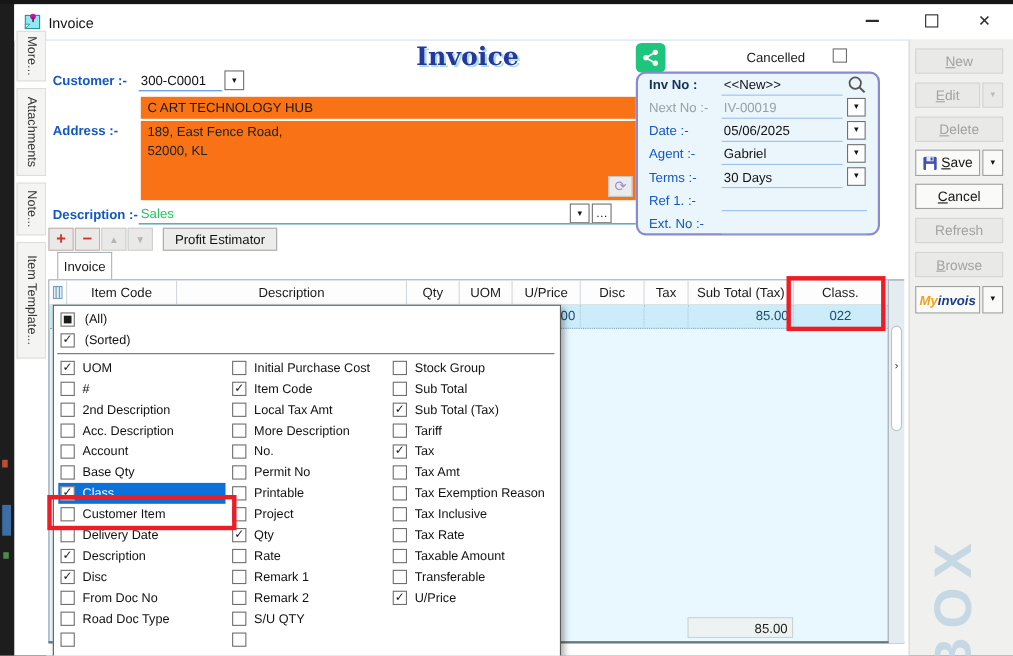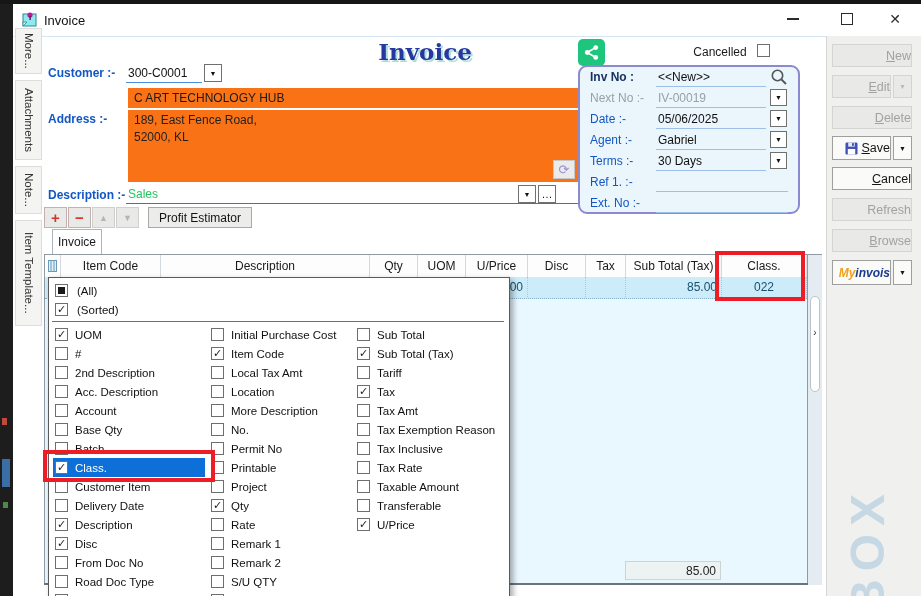--- a/index.html
+++ b/index.html
@@ -21,21 +21,21 @@
   .side-tab{left:15px;width:25px;background:#f4f4f2;border:1px solid #dddddb;
     writing-mode:vertical-rl;display:flex;align-items:center;justify-content:center;
     font-size:11.5px;color:#333;}
   
   #main-panel{left:42px;top:36px;width:784px;height:560px;background:#fff;border-top:1px solid #d5e6f2}
   #form-heading{left:355px;top:38px;width:140px;text-align:center;
     font-family:"DejaVu Serif",serif;font-weight:bold;font-size:23px;color:#2638a0;
     text-shadow:2px 2px 0 #a9ded9;}
   #share-button{left:578px;top:39px;width:27px;height:27px;background:#1ec57c;border-radius:5px;
     display:flex;align-items:center;justify-content:center}
-  #cancelled-label{left:688px;top:45px;width:64px;text-align:center;color:#1a1a1a}
+  #cancelled-label{left:668px;top:45px;width:64px;text-align:right;color:#1a1a1a}
   .cb{width:13px;height:13px;background:#fff;border:1px solid #6e6e6e;box-sizing:border-box;
     display:flex;align-items:center;justify-content:center;font-size:11px;line-height:1;color:#1c1c1c}
   .cb .ind{width:7px;height:7px;background:#1a1a1a}
   
   .field-label{color:#1357c4;font-weight:bold}
   .uline{height:1px;background:#4a90d9}
   .dd-btn{width:18px;height:18px;background:#fff;border:1px solid #707070;box-sizing:border-box;
     display:flex;align-items:center;justify-content:center;font-size:7px;color:#111}
   .blue-box{background:#f97316}
   
@@ -85,21 +85,21 @@
   #doc-panel{left:578px;top:65px;width:222px;height:149px;background:#eaf5fc;border:2px solid #8a8ad0;
     border-radius:9px;box-sizing:border-box;z-index:2}
   .dp-label{position:absolute;left:590px;color:#1357c4}
   .dp-value{position:absolute;left:658px;color:#111}
   .dp-uline{position:absolute;left:656px;width:110px;height:1px;background:#9cc0e8}
   .dp-dd{position:absolute;left:770px;width:17px;height:17px}
   .muted{color:#98a0a8 !important}
   
   #right-panel{left:826px;top:36px;width:95px;height:560px;background:#f0f0ef;border-left:1px solid #d6d6d4}
   .btn{position:absolute;left:832px;width:80px;height:23px;box-sizing:border-box;
-    display:flex;align-items:center;justify-content:flex-end;font-size:12.5px}
+    display:flex;align-items:center;justify-content:center;font-size:12.5px}
   .btn.disabled{background:#e9e9e7;border:1px solid #d4d4d2;color:#a2a2a0}
   .btn.enabled{background:#fafaf9;border:1px solid #9f9f9d;color:#161616}
   .split-main{width:59px !important}
   .split-arrow{position:absolute;width:19px;height:23px;box-sizing:border-box;left:893px;
     display:flex;align-items:center;justify-content:center;font-size:7px}
   .mnemonic{display:block}
   .mnemonic::first-letter{text-decoration:underline}
   #myinvois-main{font-style:italic;font-weight:bold;font-size:12px}
   #myinvois-main .my{color:#f0a21c}
   #myinvois-main .invois{color:#1a3a8c}
@@ -281,24 +281,20 @@
         <span class="chooser-label">Acc. Description</span>
       </div>
       <div class="chooser-row">
         <span class="cb"></span>
         <span class="chooser-label">Account</span>
       </div>
       <div class="chooser-row">
         <span class="cb"></span>
         <span class="chooser-label">Base Qty</span>
       </div>
-      <div class="chooser-row">
-        <span class="cb"></span>
-        <span class="chooser-label">Batch</span>
-      </div>
       <div class="chooser-row selected">
         <span class="cb">✓</span>
         <span class="chooser-label">Class.</span>
       </div>
       <div class="chooser-row">
         <span class="cb"></span>
         <span class="chooser-label">Customer Item</span>
       </div>
       <div class="chooser-row">
         <span class="cb"></span>
@@ -332,24 +328,20 @@
       <div class="chooser-row">
         <span class="cb">✓</span>
         <span class="chooser-label">Item Code</span>
       </div>
       <div class="chooser-row">
         <span class="cb"></span>
         <span class="chooser-label">Local Tax Amt</span>
       </div>
       <div class="chooser-row">
         <span class="cb"></span>
-        <span class="chooser-label">Location</span>
-      </div>
-      <div class="chooser-row">
-        <span class="cb"></span>
         <span class="chooser-label">More Description</span>
       </div>
       <div class="chooser-row">
         <span class="cb"></span>
         <span class="chooser-label">No.</span>
       </div>
       <div class="chooser-row">
         <span class="cb"></span>
         <span class="chooser-label">Permit No</span>
       </div>
@@ -379,20 +371,24 @@
       </div>
       <div class="chooser-row">
         <span class="cb"></span>
         <span class="chooser-label">S/U QTY</span>
       </div>
       <div class="chooser-row">
         <span class="cb"></span>
       </div>
     </div>
   <div class="chooser-col" style="left:306px;width:154px">
+      <div class="chooser-row">
+        <span class="cb"></span>
+        <span class="chooser-label">Stock Group</span>
+      </div>
       <div class="chooser-row">
         <span class="cb"></span>
         <span class="chooser-label">Sub Total</span>
       </div>
       <div class="chooser-row">
         <span class="cb">✓</span>
         <span class="chooser-label">Sub Total (Tax)</span>
       </div>
       <div class="chooser-row">
         <span class="cb"></span>

